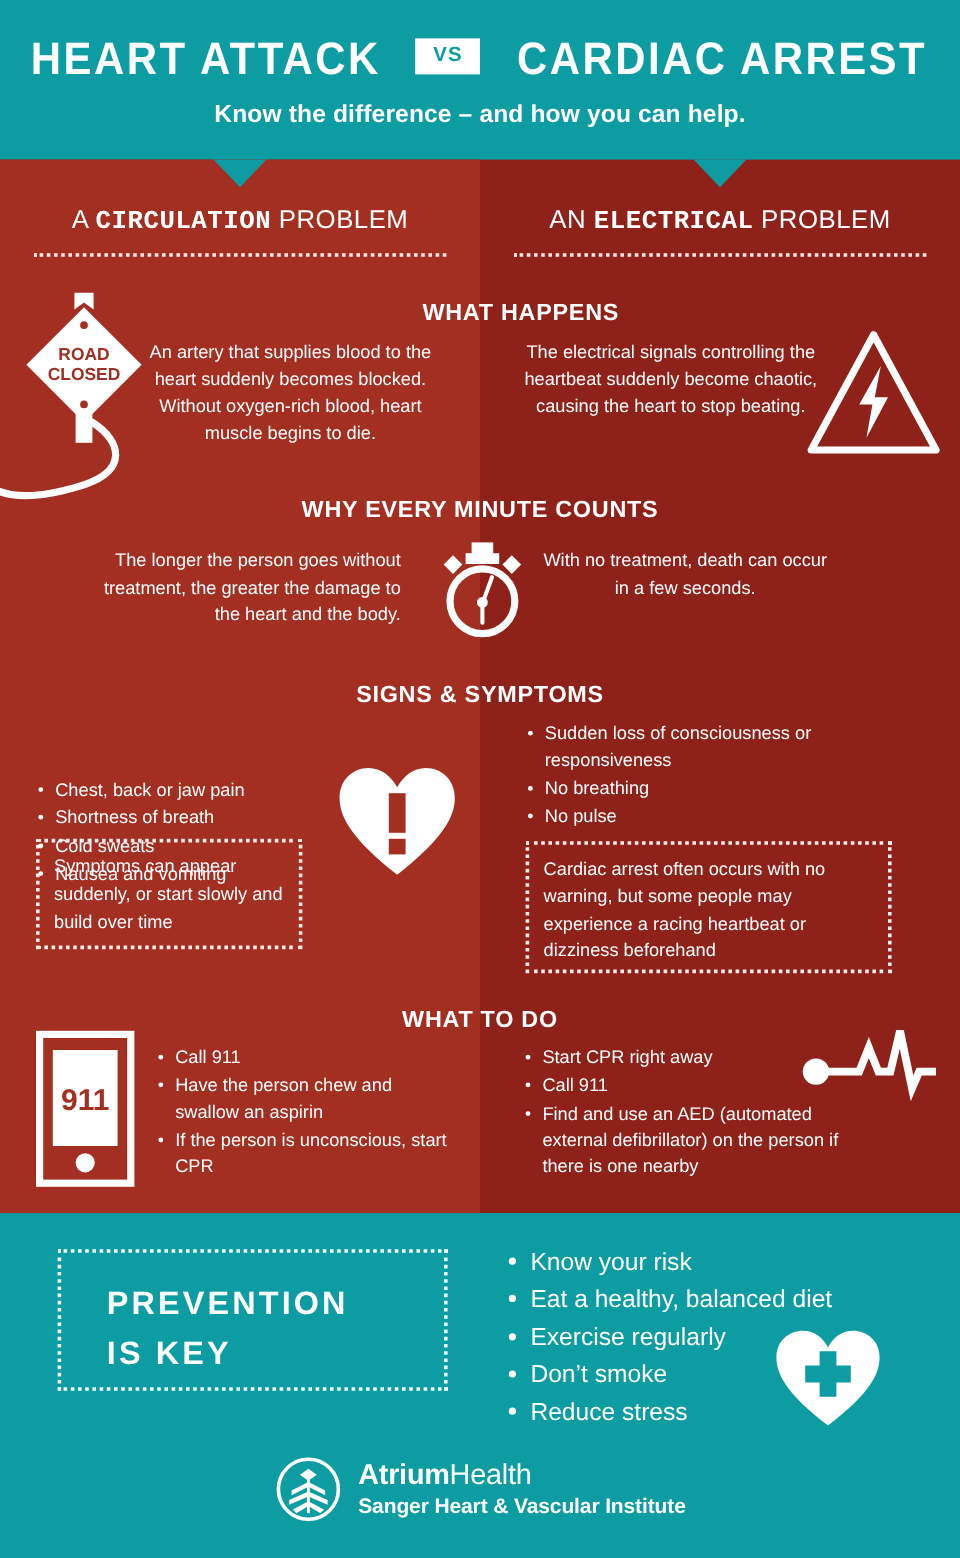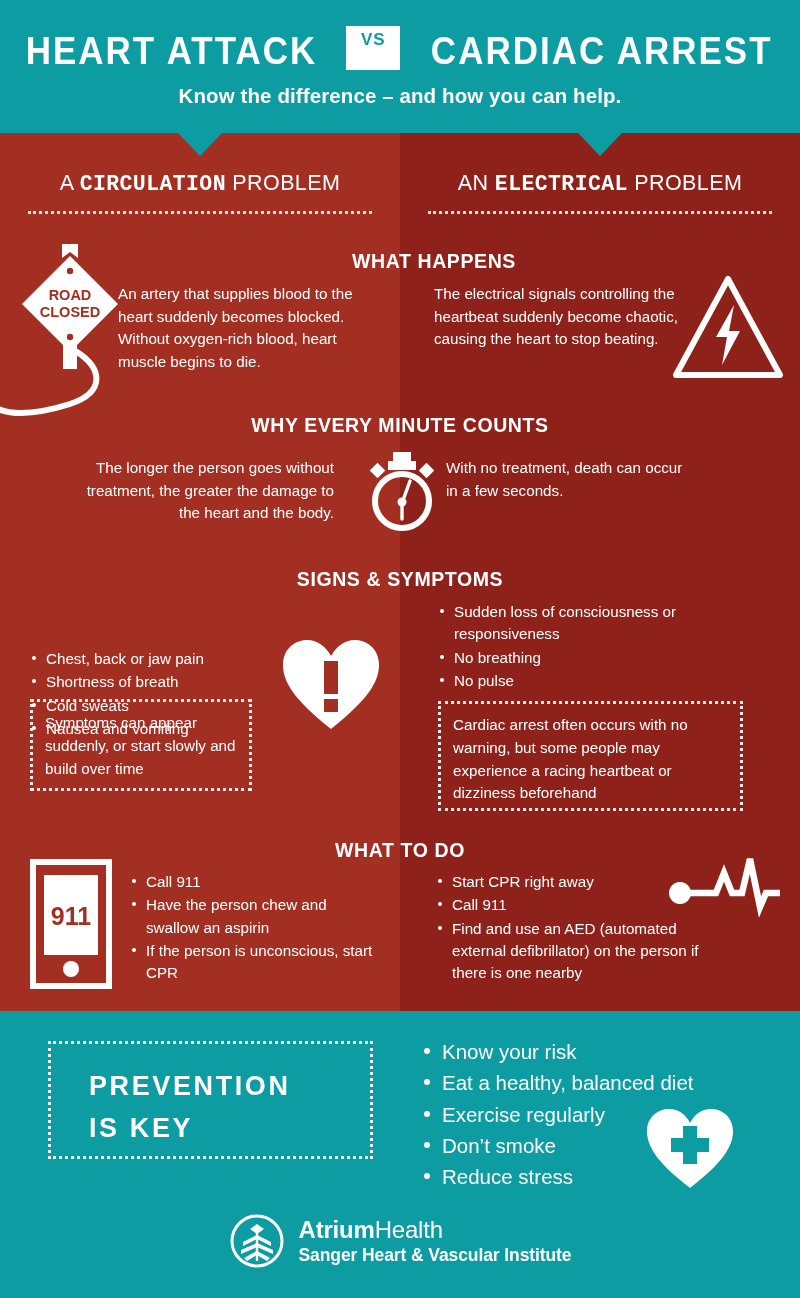--- a/index.html
+++ b/index.html
@@ -7,21 +7,21 @@
   #page{position:relative;width:800px;height:1298px;overflow:hidden;background:#0c9ca1;}
 
   
   .header{position:absolute;left:0;top:0;width:800px;height:133px;background:#0c9ca1;}
   .headline{position:absolute;left:0;top:28px;width:800px;text-align:center;
             font-weight:bold;font-size:38px;letter-spacing:2.2px;color:#ffffff;
             font-family:"Liberation Sans Narrow","Liberation Sans",sans-serif;
             white-space:nowrap;}
   .headline .hl-part{display:inline-block;vertical-align:middle;transform:scaleX(.92);transform-origin:center;}
   .vsbox{display:inline-block;vertical-align:middle;background:#ffffff;color:#0c9ca1;
-         font-size:17px;font-weight:bold;letter-spacing:1px;padding:4px 14px 20px 15px;
+         font-size:17px;font-weight:bold;letter-spacing:1px;padding:4px 14px 6px 15px;
          margin:0 16px 0 16px;position:relative;top:-4px;}
   .subhead{position:absolute;left:0;top:84px;width:800px;text-align:center;
            font-size:20.5px;font-weight:bold;color:#ffffff;letter-spacing:.1px;}
 
   
   .body-red{position:absolute;left:0;top:133px;width:800px;height:878px;background:#8e221a;}
   .body-red-left{position:absolute;left:0;top:0;width:400px;height:878px;background:#a32f23;}
   .notch{position:absolute;top:0;width:0;height:0;border-left:22px solid transparent;
          border-right:22px solid transparent;border-top:23px solid #0c9ca1;}
   .notch.n1{left:178px;}
@@ -34,21 +34,21 @@
   .coltitle b{font-weight:bold;font-family:Liberation Mono, monospace;}
 
   .dotline{position:absolute;top:78px;height:0;border-top:3px dotted rgba(255,255,255,.85);}
   .dotline.d1{left:28px;width:344px;}
   .dotline.d2{left:428px;width:344px;}
 
   
   .sechead{position:absolute;width:800px;left:0;text-align:center;color:#ffffff;
            font-weight:bold;font-size:19.5px;letter-spacing:.6px;}
 
-  .para{position:absolute;color:#ffffff;font-size:15.2px;line-height:1.48;}
+  .para{position:absolute;color:#ffffff;font-size:15.2px;line-height:1.48;text-align:center;}
 
   
   ul.blist{position:absolute;margin:0;padding:0;list-style:none;color:#ffffff;
            font-size:15.2px;line-height:1.47;}
   ul.blist li{position:relative;padding-left:16px;margin:0 0 1px 0;}
   ul.blist li:before{content:"";position:absolute;left:2px;top:8px;width:4px;height:4px;
                      border-radius:50%;background:#ffffff;}
 
   .dotbox{position:absolute;border:3px dotted rgba(255,255,255,.9);color:#ffffff;
           font-size:15.2px;line-height:1.5;padding:10px 12px 12px 12px;box-sizing:border-box;}

